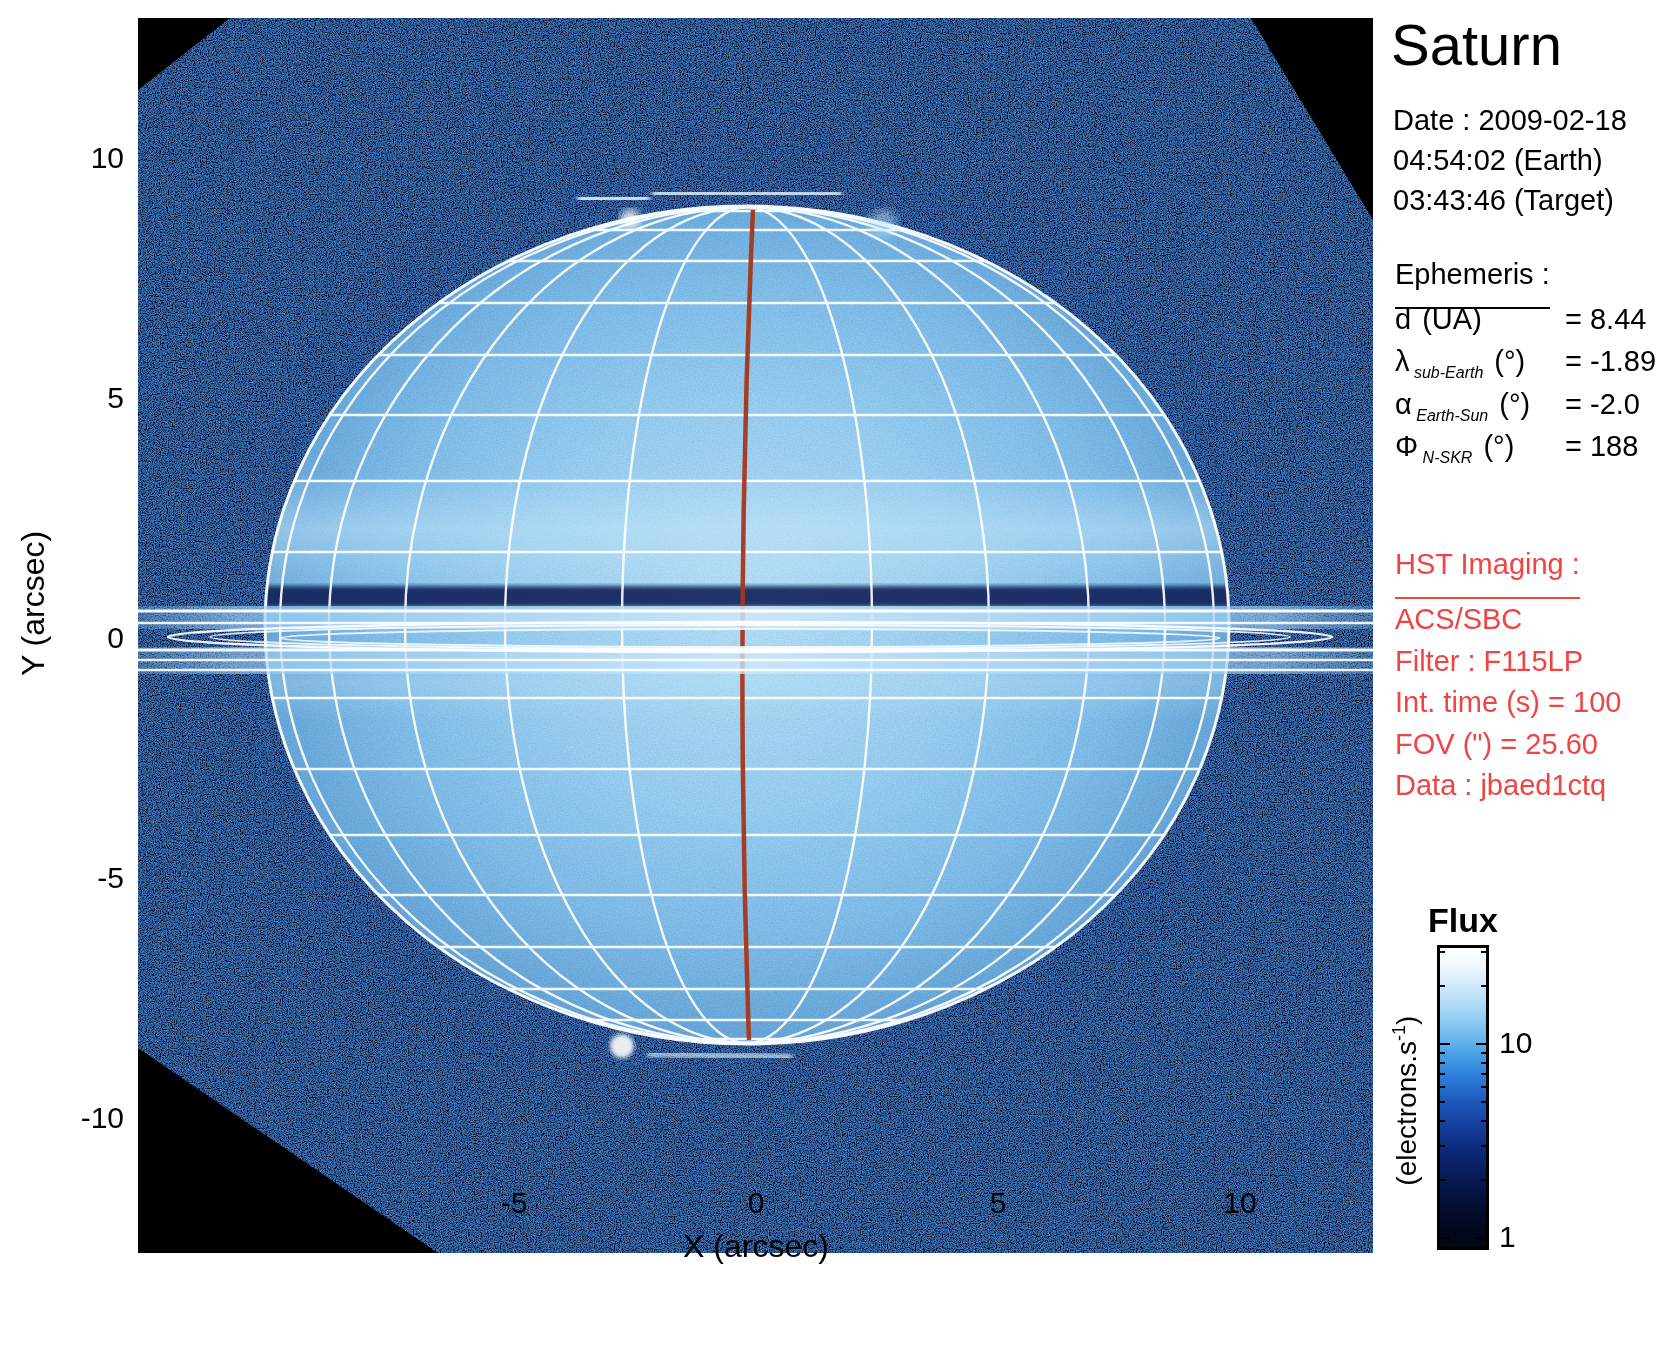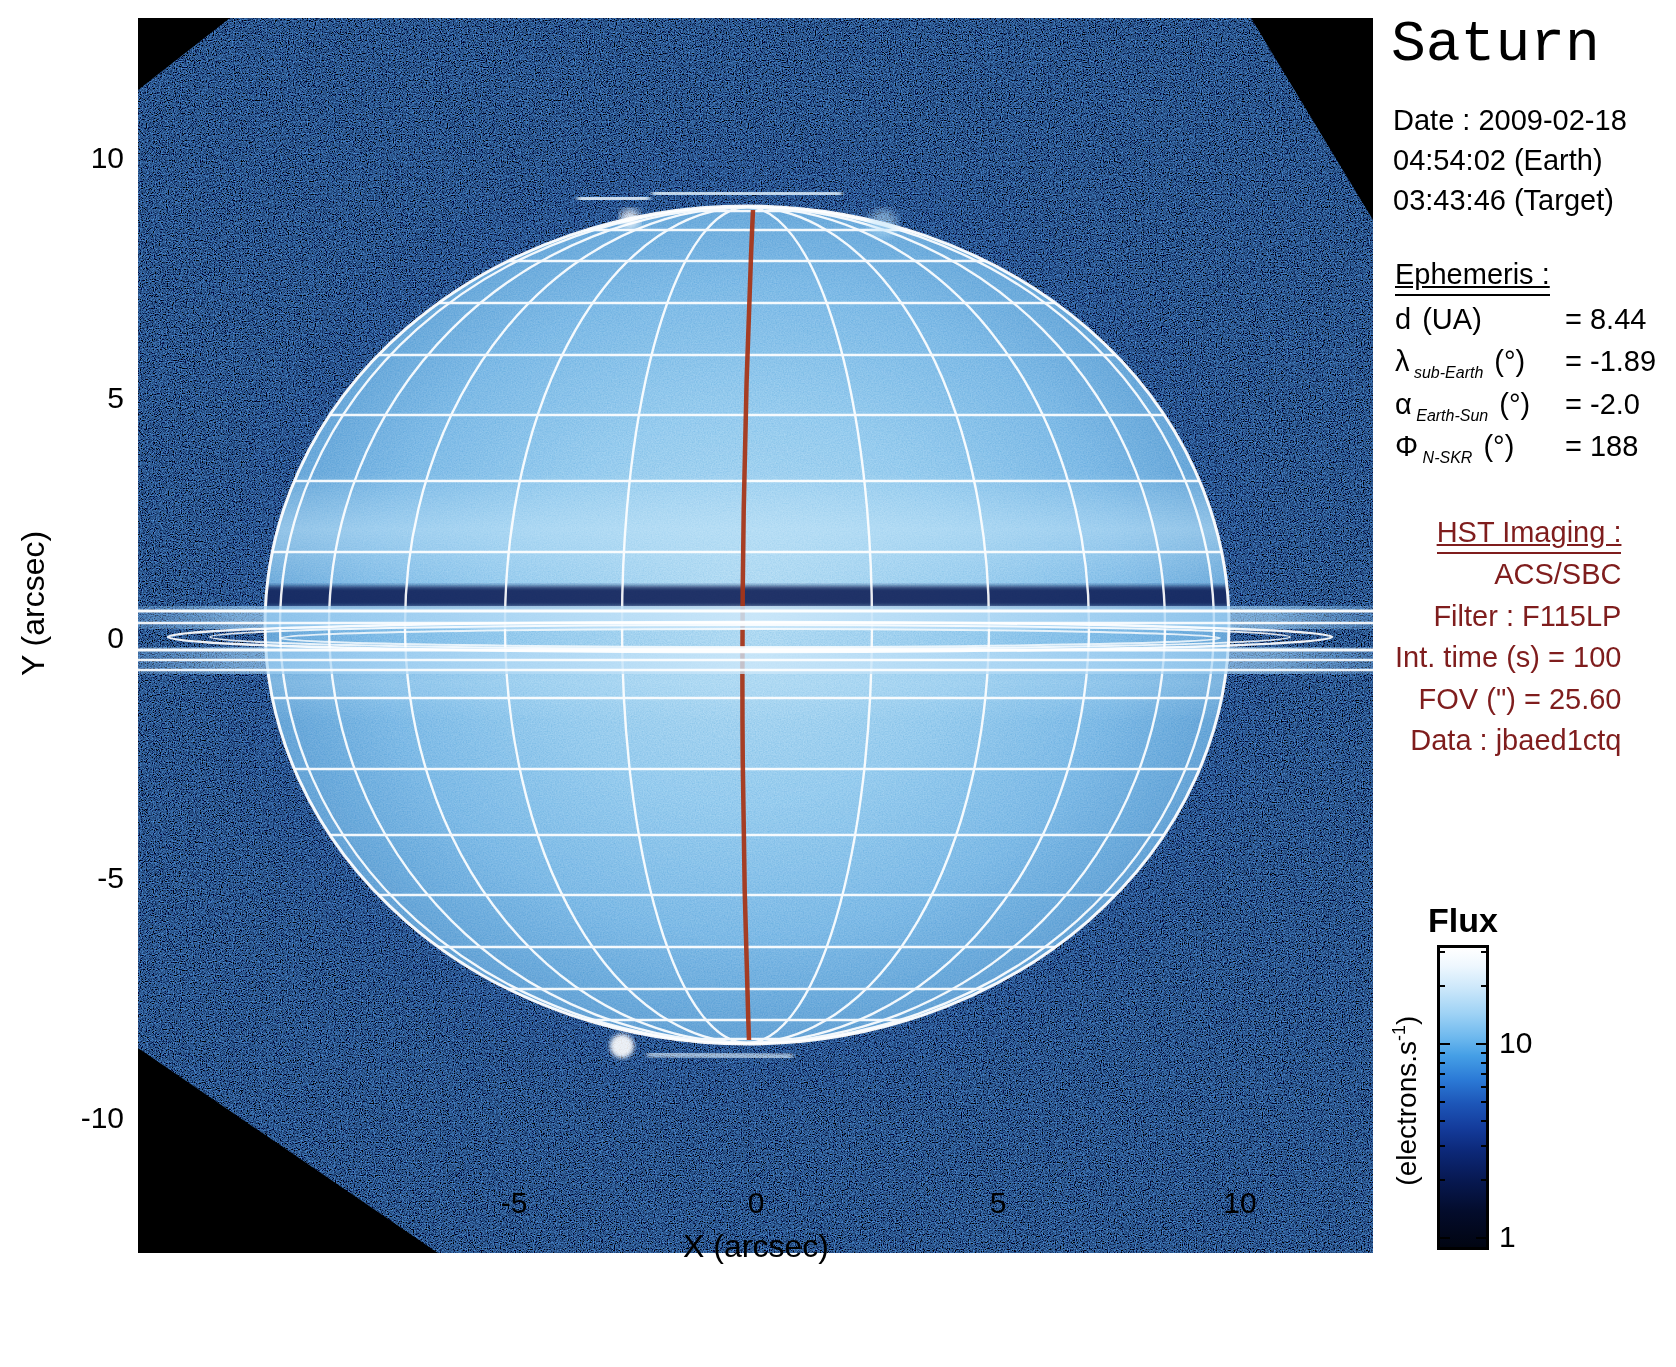--- a/index.html
+++ b/index.html
@@ -8,30 +8,30 @@
   .abs{position:absolute;}
   
   #plot{left:138px;top:18px;width:1235px;height:1235px;background:#000;}
   
   .ytick{position:absolute;width:110px;text-align:right;font-size:30px;line-height:30px;left:14px;}
   .xtick{position:absolute;width:120px;text-align:center;font-size:30px;line-height:30px;top:1188px;}
   #ylabel{left:-247px;top:585px;width:560px;text-align:center;font-size:32px;
           transform:rotate(-90deg);transform-origin:center;}
   #xlabel{left:476px;top:1228px;width:560px;text-align:center;font-size:32px;}
   
-  #title{left:1391px;top:14px;font-size:58px;line-height:62px;font-family:Liberation Mono, monospace;}
+  #title{left:1391px;top:14px;font-size:58px;line-height:62px;}
   .dateline{left:1393px;font-size:29px;line-height:29px;}
-  .heading{font-size:29px;border-bottom:2px solid currentColor;padding-bottom:3px;display:inline-block;text-decoration:underline;}
+  .heading{font-size:29px;border-bottom:2px solid currentColor;padding-bottom:16px;display:inline-block;}
   #eph-head{left:1395px;top:258px;}
   #eph-rows{left:1395px;top:298px;width:280px;}
   .eph-row{height:42.5px;display:flex;align-items:center;font-size:29px;}
   .eph-label{min-width:170px;display:inline-block;}
   .eph-sub{font-size:16px;position:relative;top:7px;letter-spacing:0px;font-style:italic;}
   .eph-unit{margin-left:3px;}
-  #hst-block{left:1395px;top:516px;color:#7f1d1d;text-align:right;}
+  #hst-block{left:1395px;top:548px;color:#ef4444;}
   .hst-row{font-size:29px;line-height:41.5px;}
   
   #flux-title{left:1405px;top:901px;width:116px;text-align:center;font-size:34px;font-weight:bold;}
   #flux-unit{left:1216px;top:1084px;width:380px;text-align:center;font-size:28px;
              transform:rotate(-90deg);transform-origin:center;}
   #flux-unit sup{font-size:18px;}
   #colorbar{left:1437px;top:945px;width:52px;height:305px;border:3px solid #000;box-sizing:border-box;
     background:linear-gradient(to bottom,#ffffff 0%,#eef7fe 6%,#c9e6fa 14%,#9ed2f5 22%,
       #6db8ee 30%,#459fe6 36%,#2b7ad6 44%,#1d56b8 52%,#143c9c 60%,#0c2878 68%,
       #071850 78%,#030c2c 88%,#010512 100%);}

